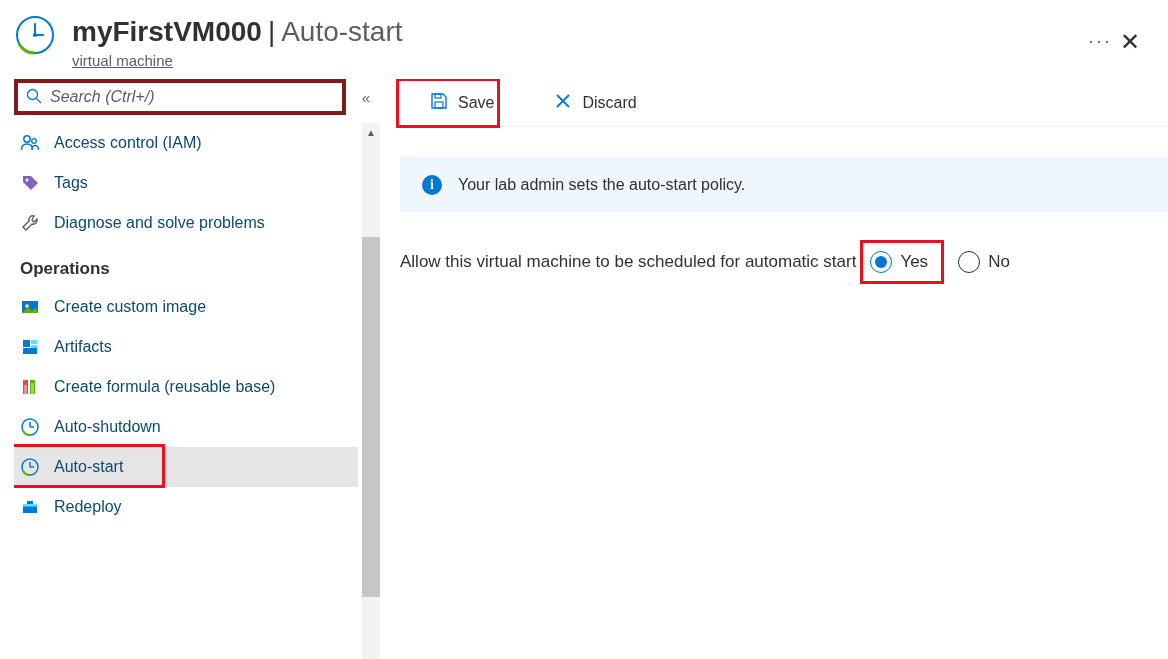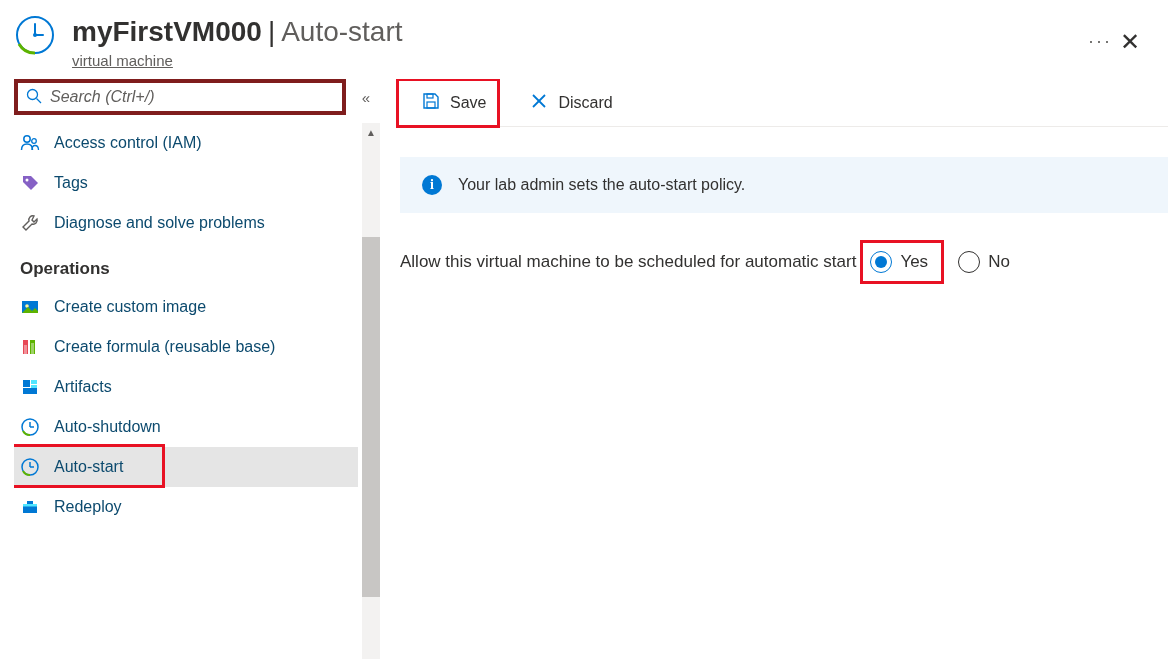--- a/index.html
+++ b/index.html
@@ -192,21 +192,21 @@
     }
     .toolbar {
       display: flex;
       align-items: center;
       height: 48px;
       border-bottom: 1px solid #edebe9;
     }
     .toolbar-btn {
       display: flex;
       align-items: center;
-      padding: 8px 22px;
+      padding: 8px 30px;
       cursor: pointer;
       font-size: 16px;
       color: #323130;
     }
     .toolbar-btn-icon {
       margin-right: 10px;
       flex-shrink: 0;
     }
     .content {
       padding: 30px 0 0 0;
@@ -366,39 +366,39 @@
                   <circle cx="7" cy="9" r="1.8" fill="#fff59d"></circle>
                   <path d="M2 16 L8 10 L12 14 L15 11 L18 14 V16 Z" fill="#5db300"></path>
                 </svg>
             </span>
             <span class="sidebar-item-label">Create custom image</span>
           </div>
 
           <div class="sidebar-item">
             <span class="sidebar-item-icon">
               <svg width="20" height="20" viewBox="0 0 20 20">
+                  <rect x="3" y="3" width="7" height="7" fill="#0078d4"></rect>
+                  <rect x="11" y="3" width="6" height="4" fill="#50e6ff"></rect>
+                  <rect x="11" y="8" width="6" height="4" fill="#50e6ff"></rect>
+                  <rect x="3" y="11" width="14" height="6" fill="#0078d4"></rect>
+                </svg>
+            </span>
+            <span class="sidebar-item-label">Artifacts</span>
+          </div>
+
+          <div class="sidebar-item">
+            <span class="sidebar-item-icon">
+              <svg width="20" height="20" viewBox="0 0 20 20">
                   <rect x="3" y="3" width="5" height="14" fill="#e74856"></rect>
                   <rect x="10" y="3" width="5" height="14" fill="#5db300"></rect>
                   <rect x="4" y="8" width="3" height="9" fill="#fff" opacity="0.4"></rect>
                   <rect x="11" y="6" width="3" height="11" fill="#fff" opacity="0.4"></rect>
                 </svg>
             </span>
             <span class="sidebar-item-label">Create formula (reusable base)</span>
-          </div>
-
-          <div class="sidebar-item">
-            <span class="sidebar-item-icon">
-              <svg width="20" height="20" viewBox="0 0 20 20">
-                  <rect x="3" y="3" width="7" height="7" fill="#0078d4"></rect>
-                  <rect x="11" y="3" width="6" height="4" fill="#50e6ff"></rect>
-                  <rect x="11" y="8" width="6" height="4" fill="#50e6ff"></rect>
-                  <rect x="3" y="11" width="14" height="6" fill="#0078d4"></rect>
-                </svg>
-            </span>
-            <span class="sidebar-item-label">Artifacts</span>
           </div>
 
           <div class="sidebar-item">
             <span class="sidebar-item-icon">
               <svg width="20" height="20" viewBox="0 0 20 20">
                   <circle cx="10" cy="10" r="8" fill="none" stroke="#0078d4" stroke-width="1.5"></circle>
                   <path d="M 3 14 A 8 8 0 0 0 10 18" fill="none" stroke="#5db300" stroke-width="2"></path>
                   <line x1="10" y1="10" x2="10" y2="5" stroke="#0078d4" stroke-width="1.5"></line>
                   <line x1="10" y1="10" x2="14" y2="10" stroke="#0078d4" stroke-width="1.5"></line>
                 </svg>

